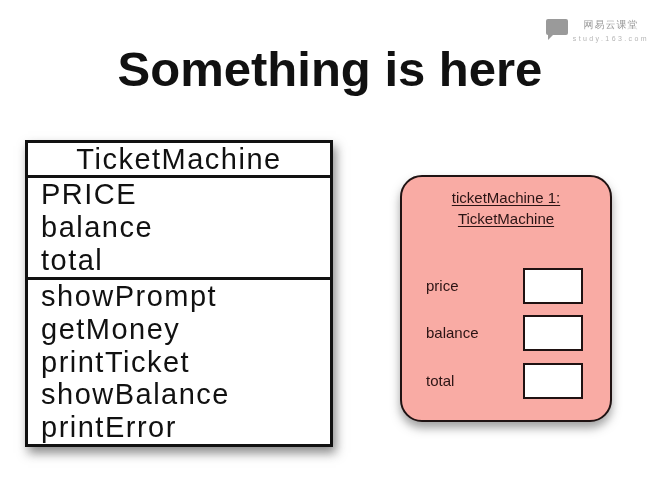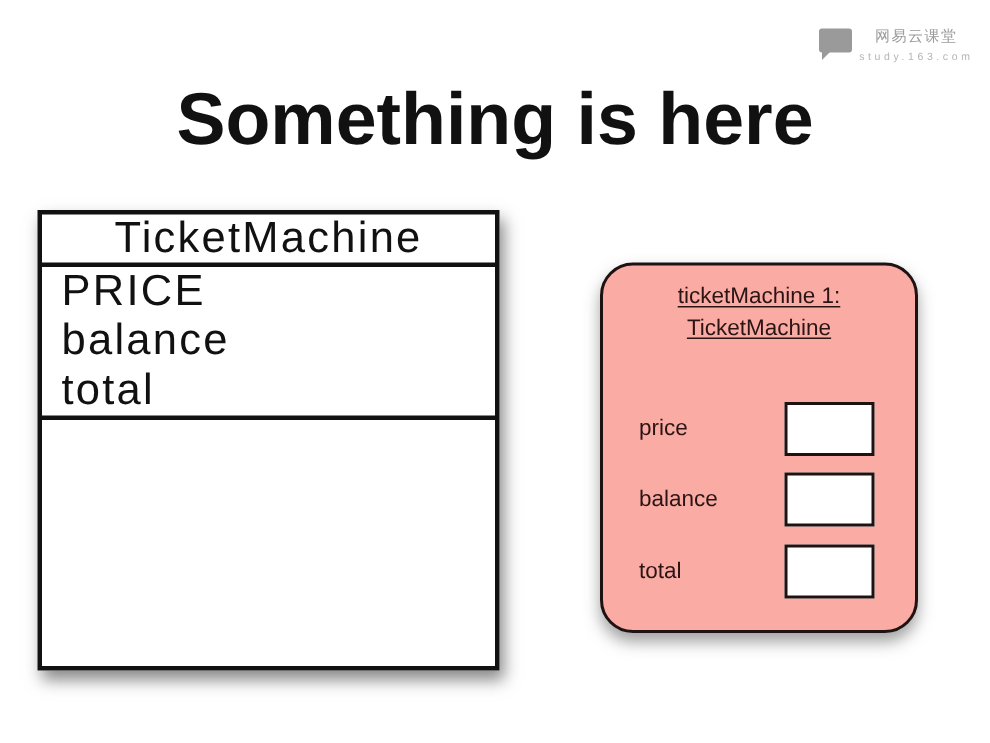--- a/index.html
+++ b/index.html
@@ -24,21 +24,21 @@
   .logo-icon::after{
     content:"";position:absolute;left:2px;bottom:-5px;width:0;height:0;
     border:4px solid transparent;border-top-color:var(--logo-gray);border-left-color:var(--logo-gray);
   }
   .logo-text{display:flex;flex-direction:column;align-items:center;}
   .logo-brand{font-size:10px;line-height:19px;color:var(--logo-gray);letter-spacing:1px;}
   .logo-sub{font-size:7px;line-height:8px;color:#b5b5b5;letter-spacing:2.4px;margin-top:1px;}
 
   
   .title{
-    position:absolute;top:52px;left:0;width:660px;margin:0;text-align:center;
+    position:absolute;top:41px;left:0;width:660px;margin:0;text-align:center;
     font-size:49px;line-height:56px;font-weight:600;color:var(--ink);letter-spacing:0px;
   }
 
   
   .class-box{
     position:absolute;left:25px;top:140px;width:308px;height:307px;box-sizing:border-box;
     background:#ffffff;border:3px solid var(--ink);
     box-shadow:3px 6px 10px rgba(40,40,40,0.55);
     color:var(--ink);letter-spacing:1.5px;
     display:flex;flex-direction:column;
@@ -94,20 +94,27 @@
 
   <h1 class="title">Something is here</h1>
 
   <div class="class-box">
     <div class="class-header">TicketMachine</div>
     <div class="class-fields">
       <div class="member">PRICE</div>
       <div class="member">balance</div>
       <div class="member">total</div>
     </div>
+    <div class="class-methods">
+      <div class="member">showPrompt</div>
+      <div class="member">getMoney</div>
+      <div class="member">printTicket</div>
+      <div class="member">showBalance</div>
+      <div class="member">printError</div>
+    </div>
   </div>
 
   <div class="object-box">
     <div class="obj-header">
       <div class="obj-header-line">ticketMachine 1:</div>
       <div class="obj-header-line">TicketMachine</div>
     </div>
     <div class="obj-row r0">
       <span class="obj-label">price</span>
       <span class="obj-value"></span>

